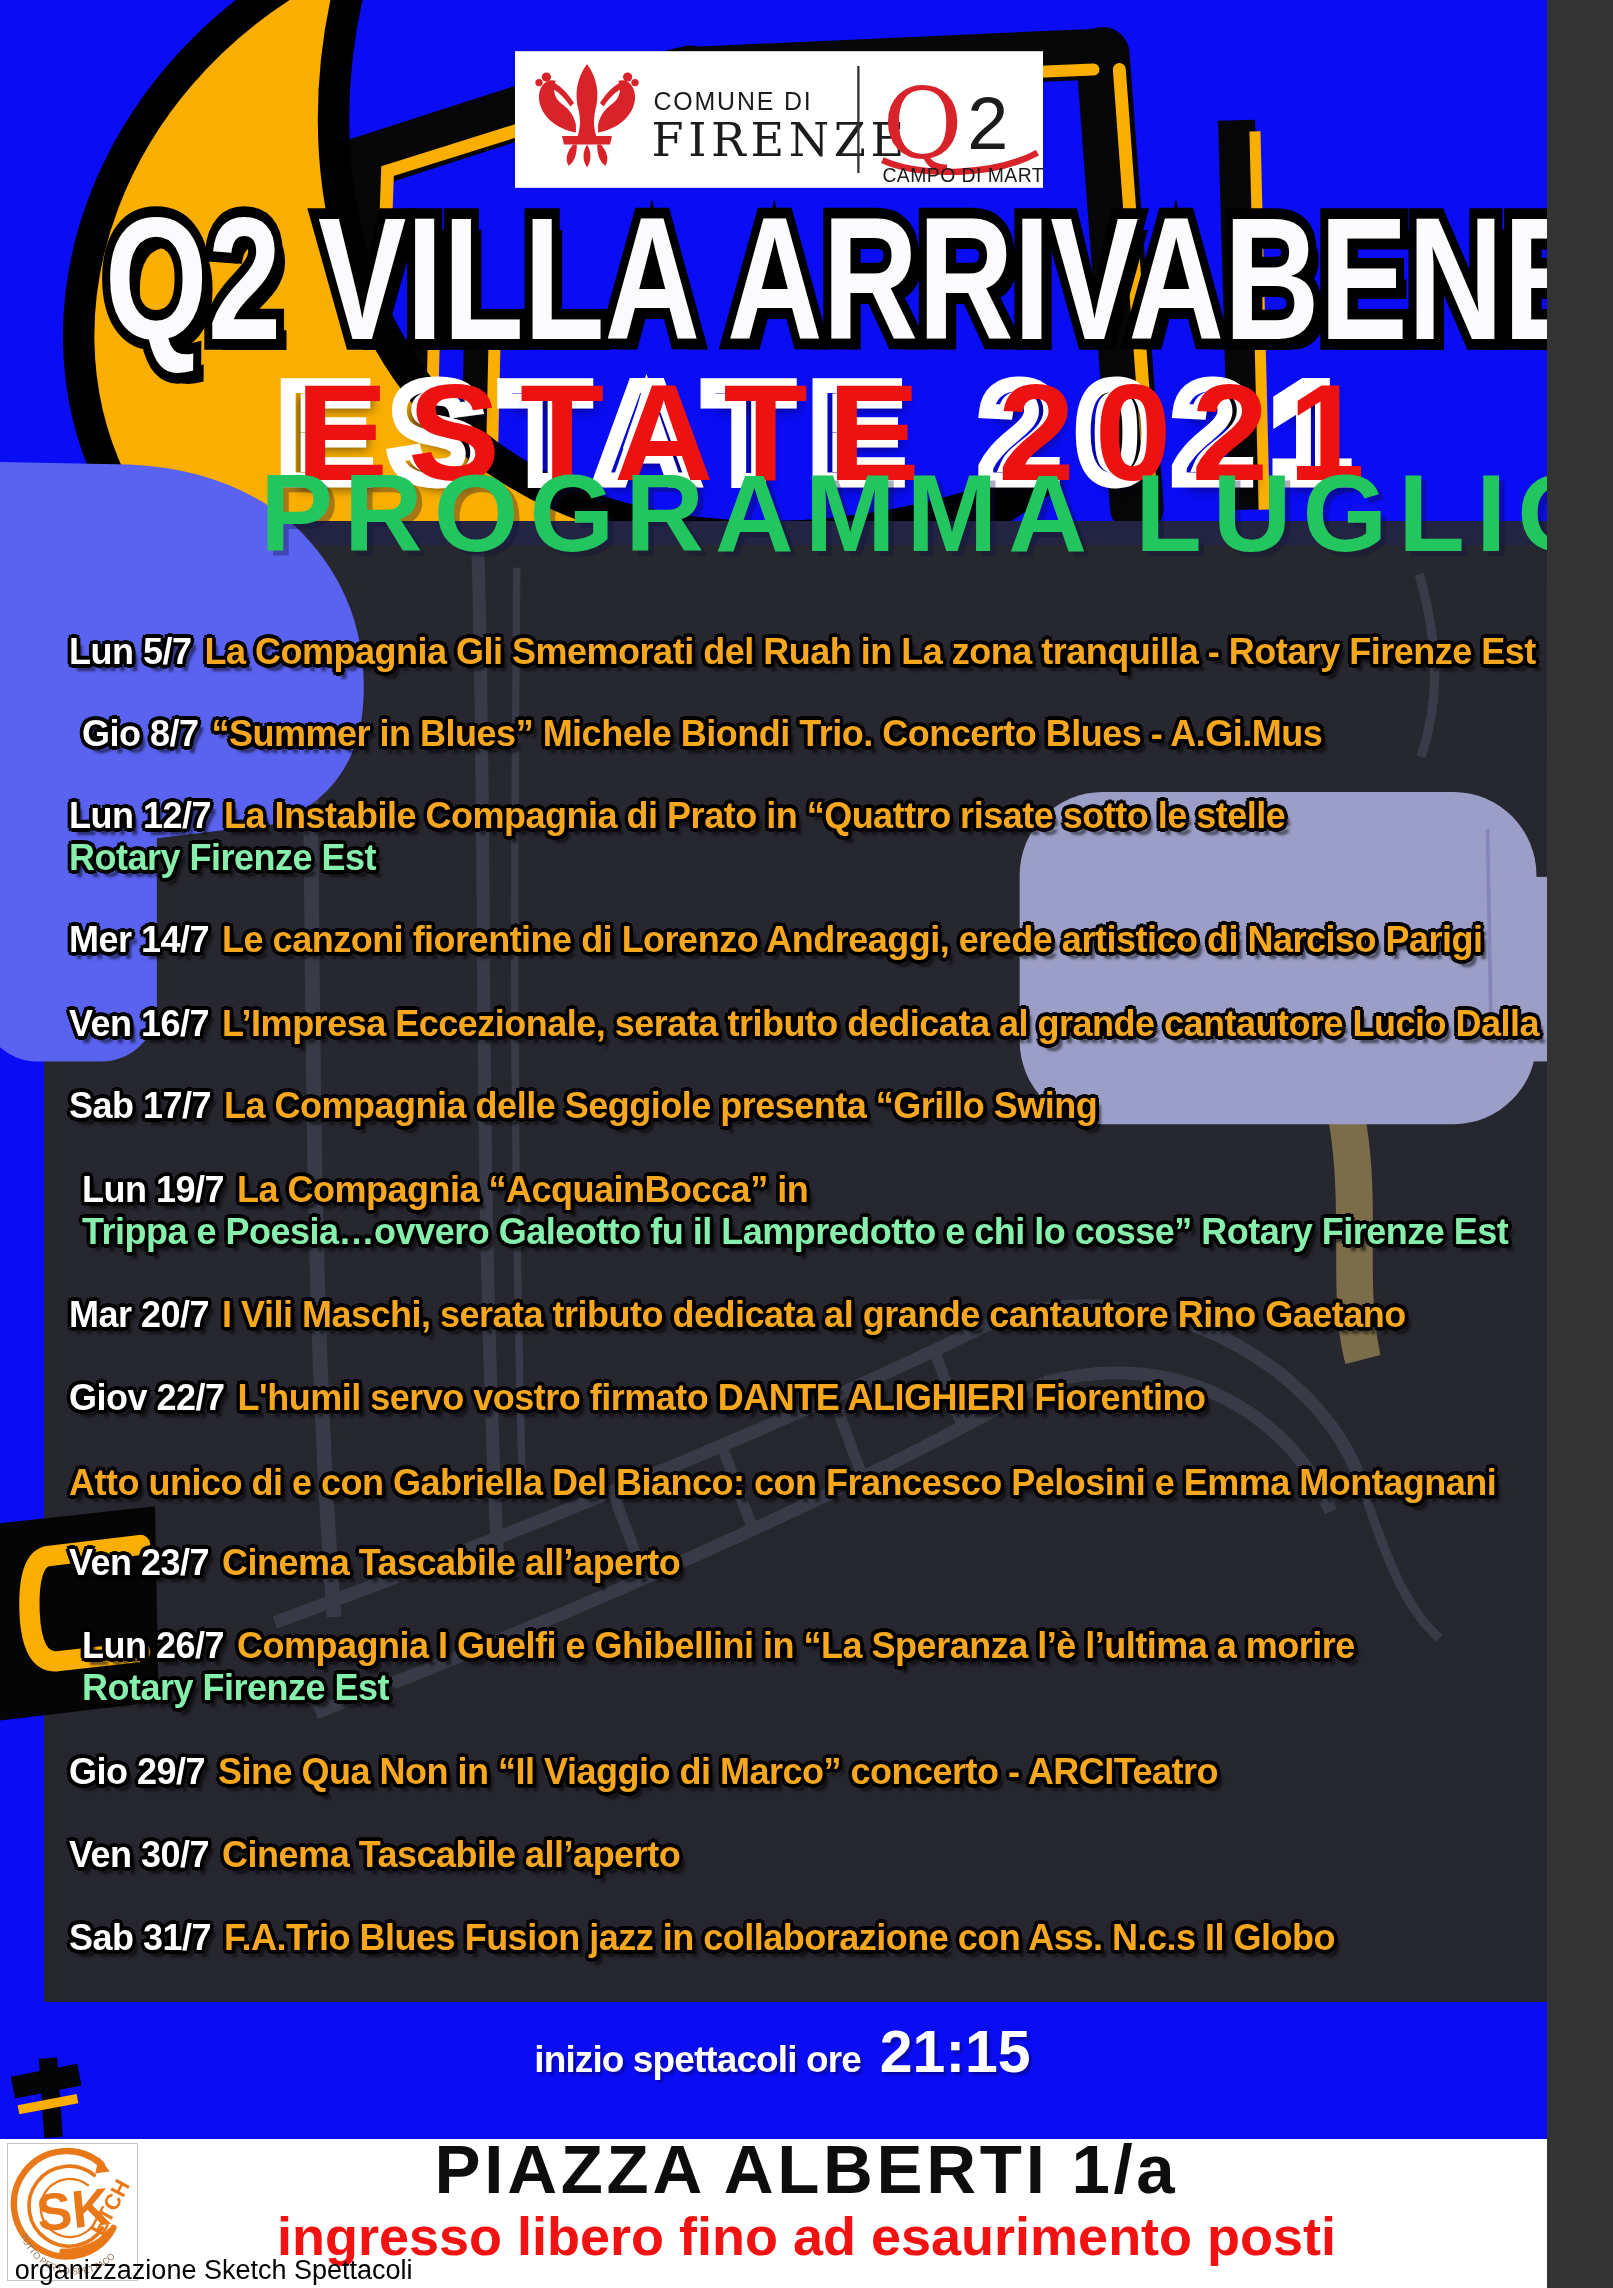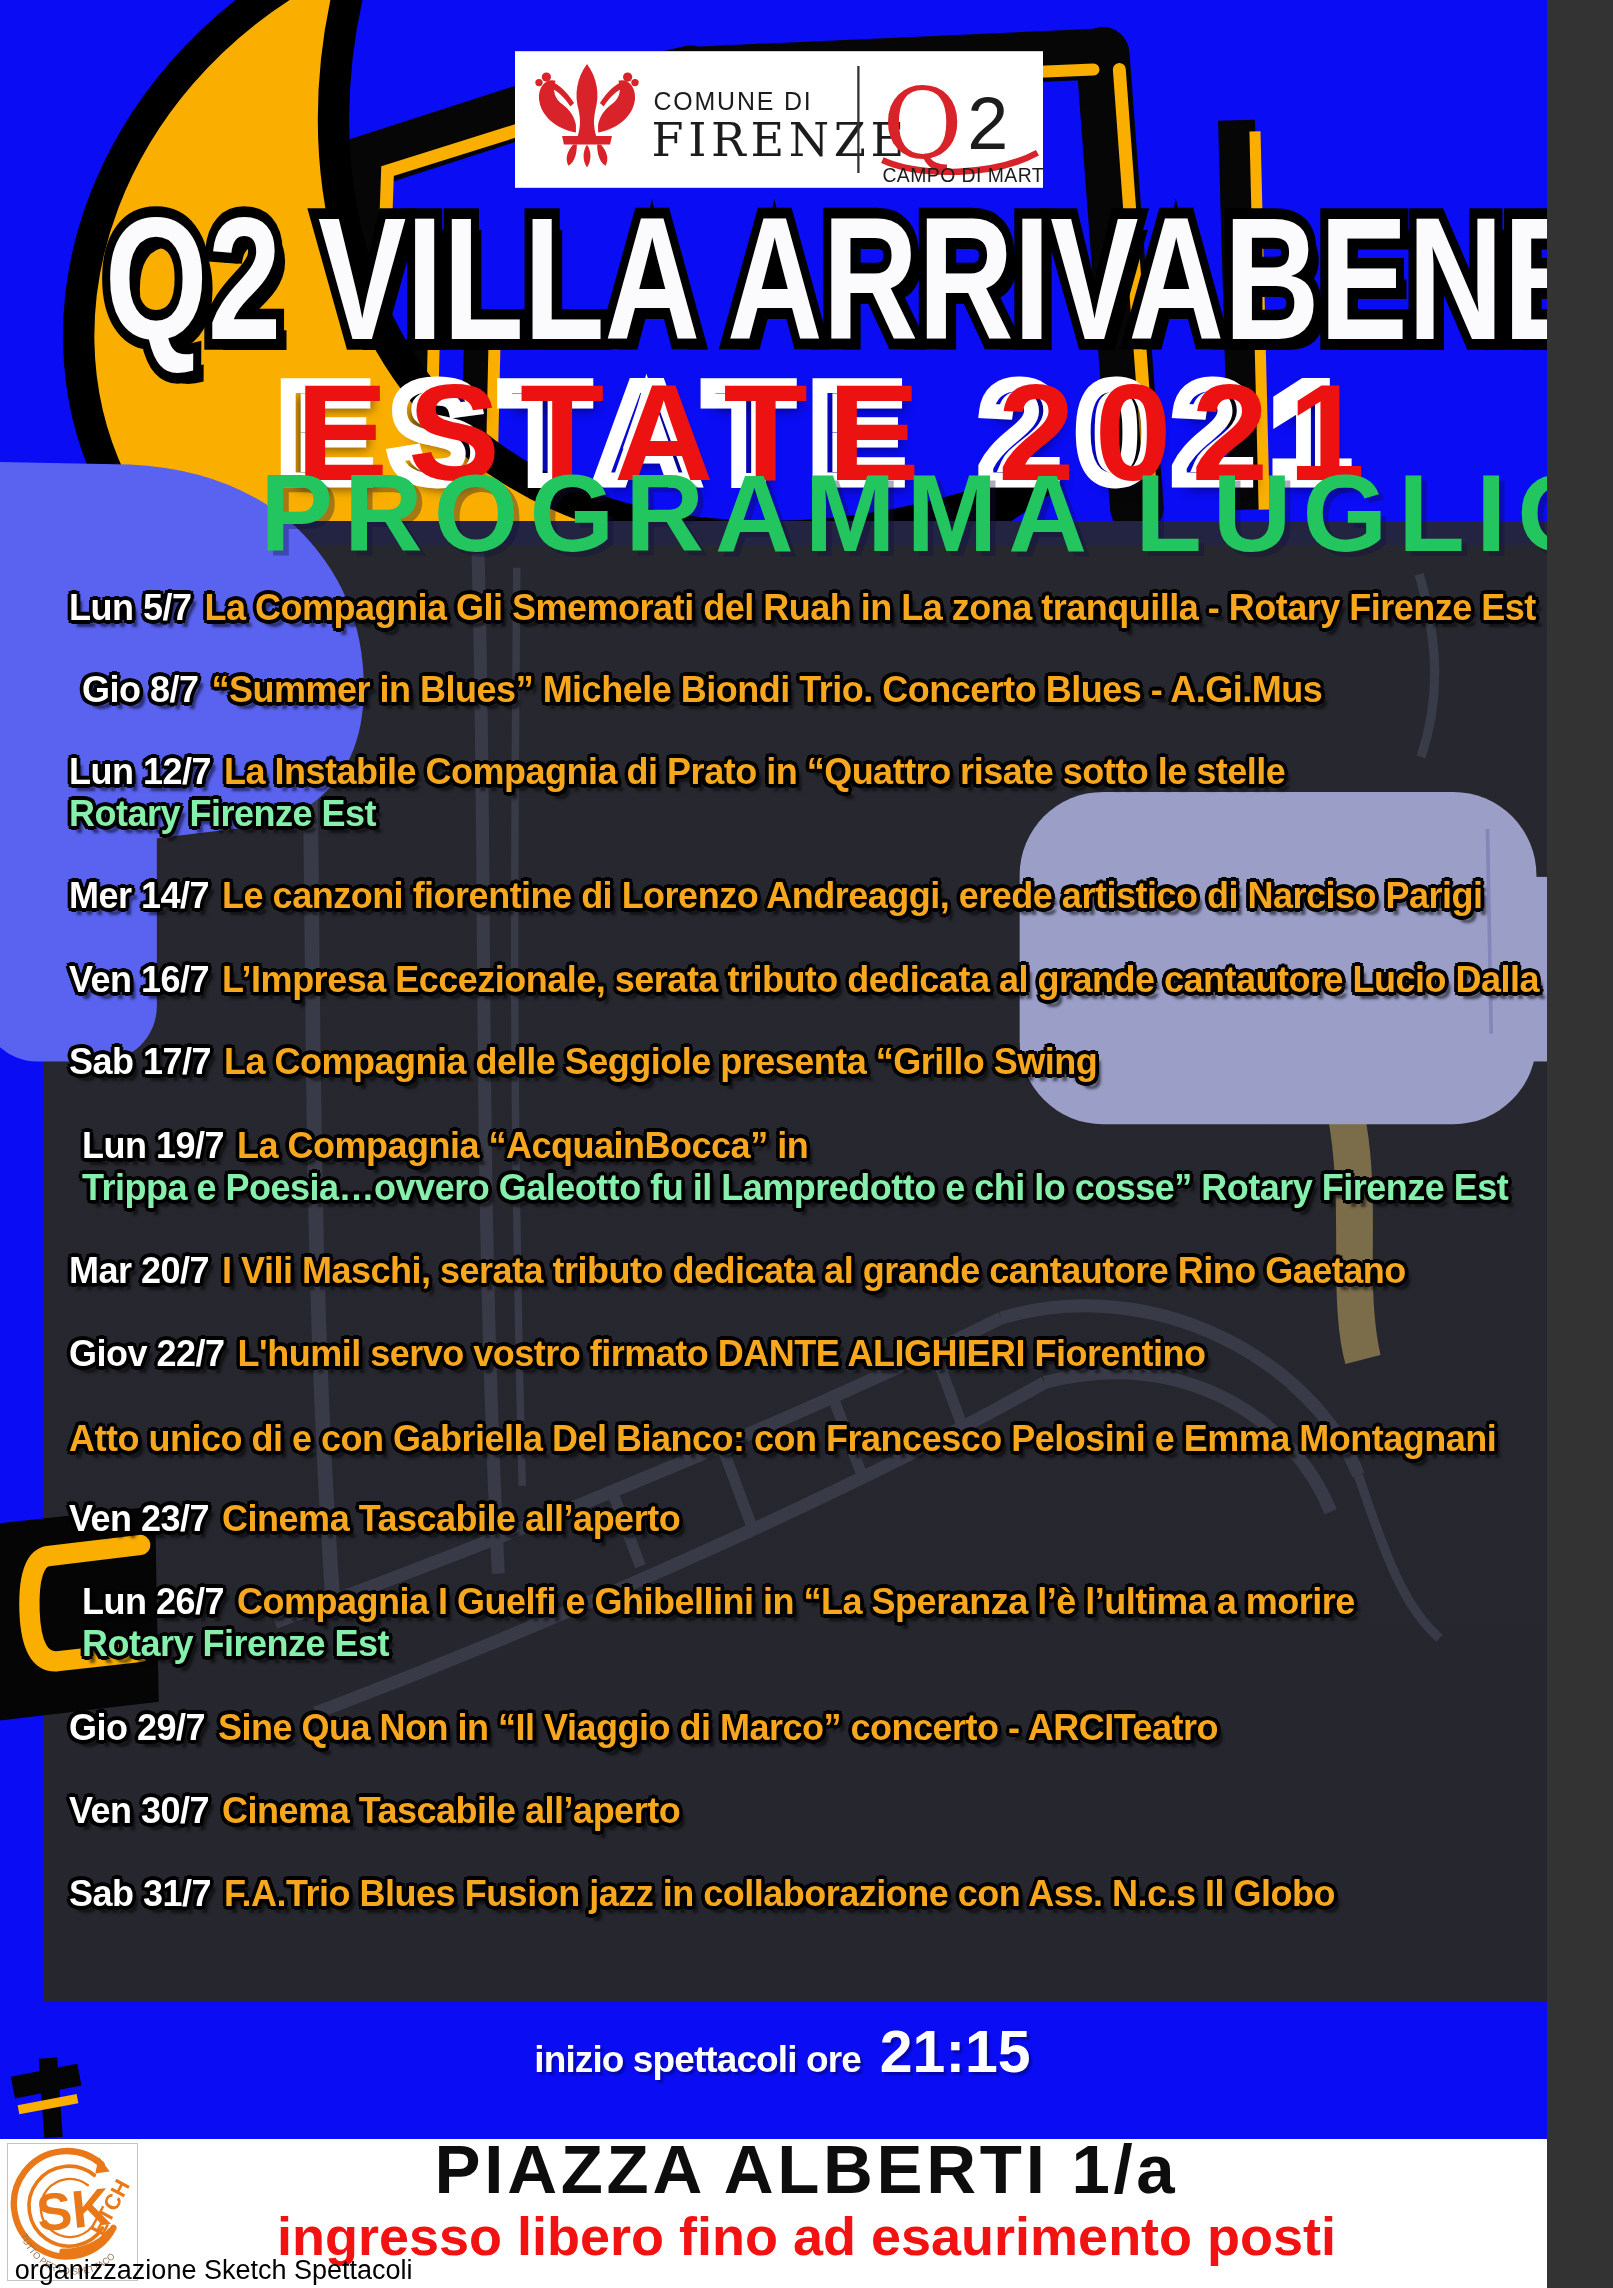--- a/index.html
+++ b/index.html
@@ -14,21 +14,21 @@
     position:absolute; left:44px; top:521px; width:1538px; height:1481px;
     background:linear-gradient(180deg,#232442 0px,#232442 24px,#27282f 24px,#26272e 100%);
     z-index:1;
   }
   #panel-art { z-index:2; }
 
   
   .o3 { text-shadow:
     -2.8px -2.8px 0 #000, 2.8px -2.8px 0 #000, -2.8px 2.8px 0 #000, 2.8px 2.8px 0 #000,
     -3.7px 0 0 #000, 3.7px 0 0 #000, 0 -3.7px 0 #000, 0 3.7px 0 #000,
-    5.5px 6.5px 2.8px rgba(0,0,0,.55); }
+    5.5px 6.5px 2.8px rgba(0,0,0,.55); margin-top: 44px; }
   .stroke { position:relative; z-index:3; }
   .stroke::before {
     content:attr(data-text);
     position:absolute; left:0; top:0; width:100%; z-index:-1;
     color:transparent;
   }
 
   
   .logobox { position:absolute; left:515px; top:51px; width:528px; height:137px; z-index:3; }
   .title {

